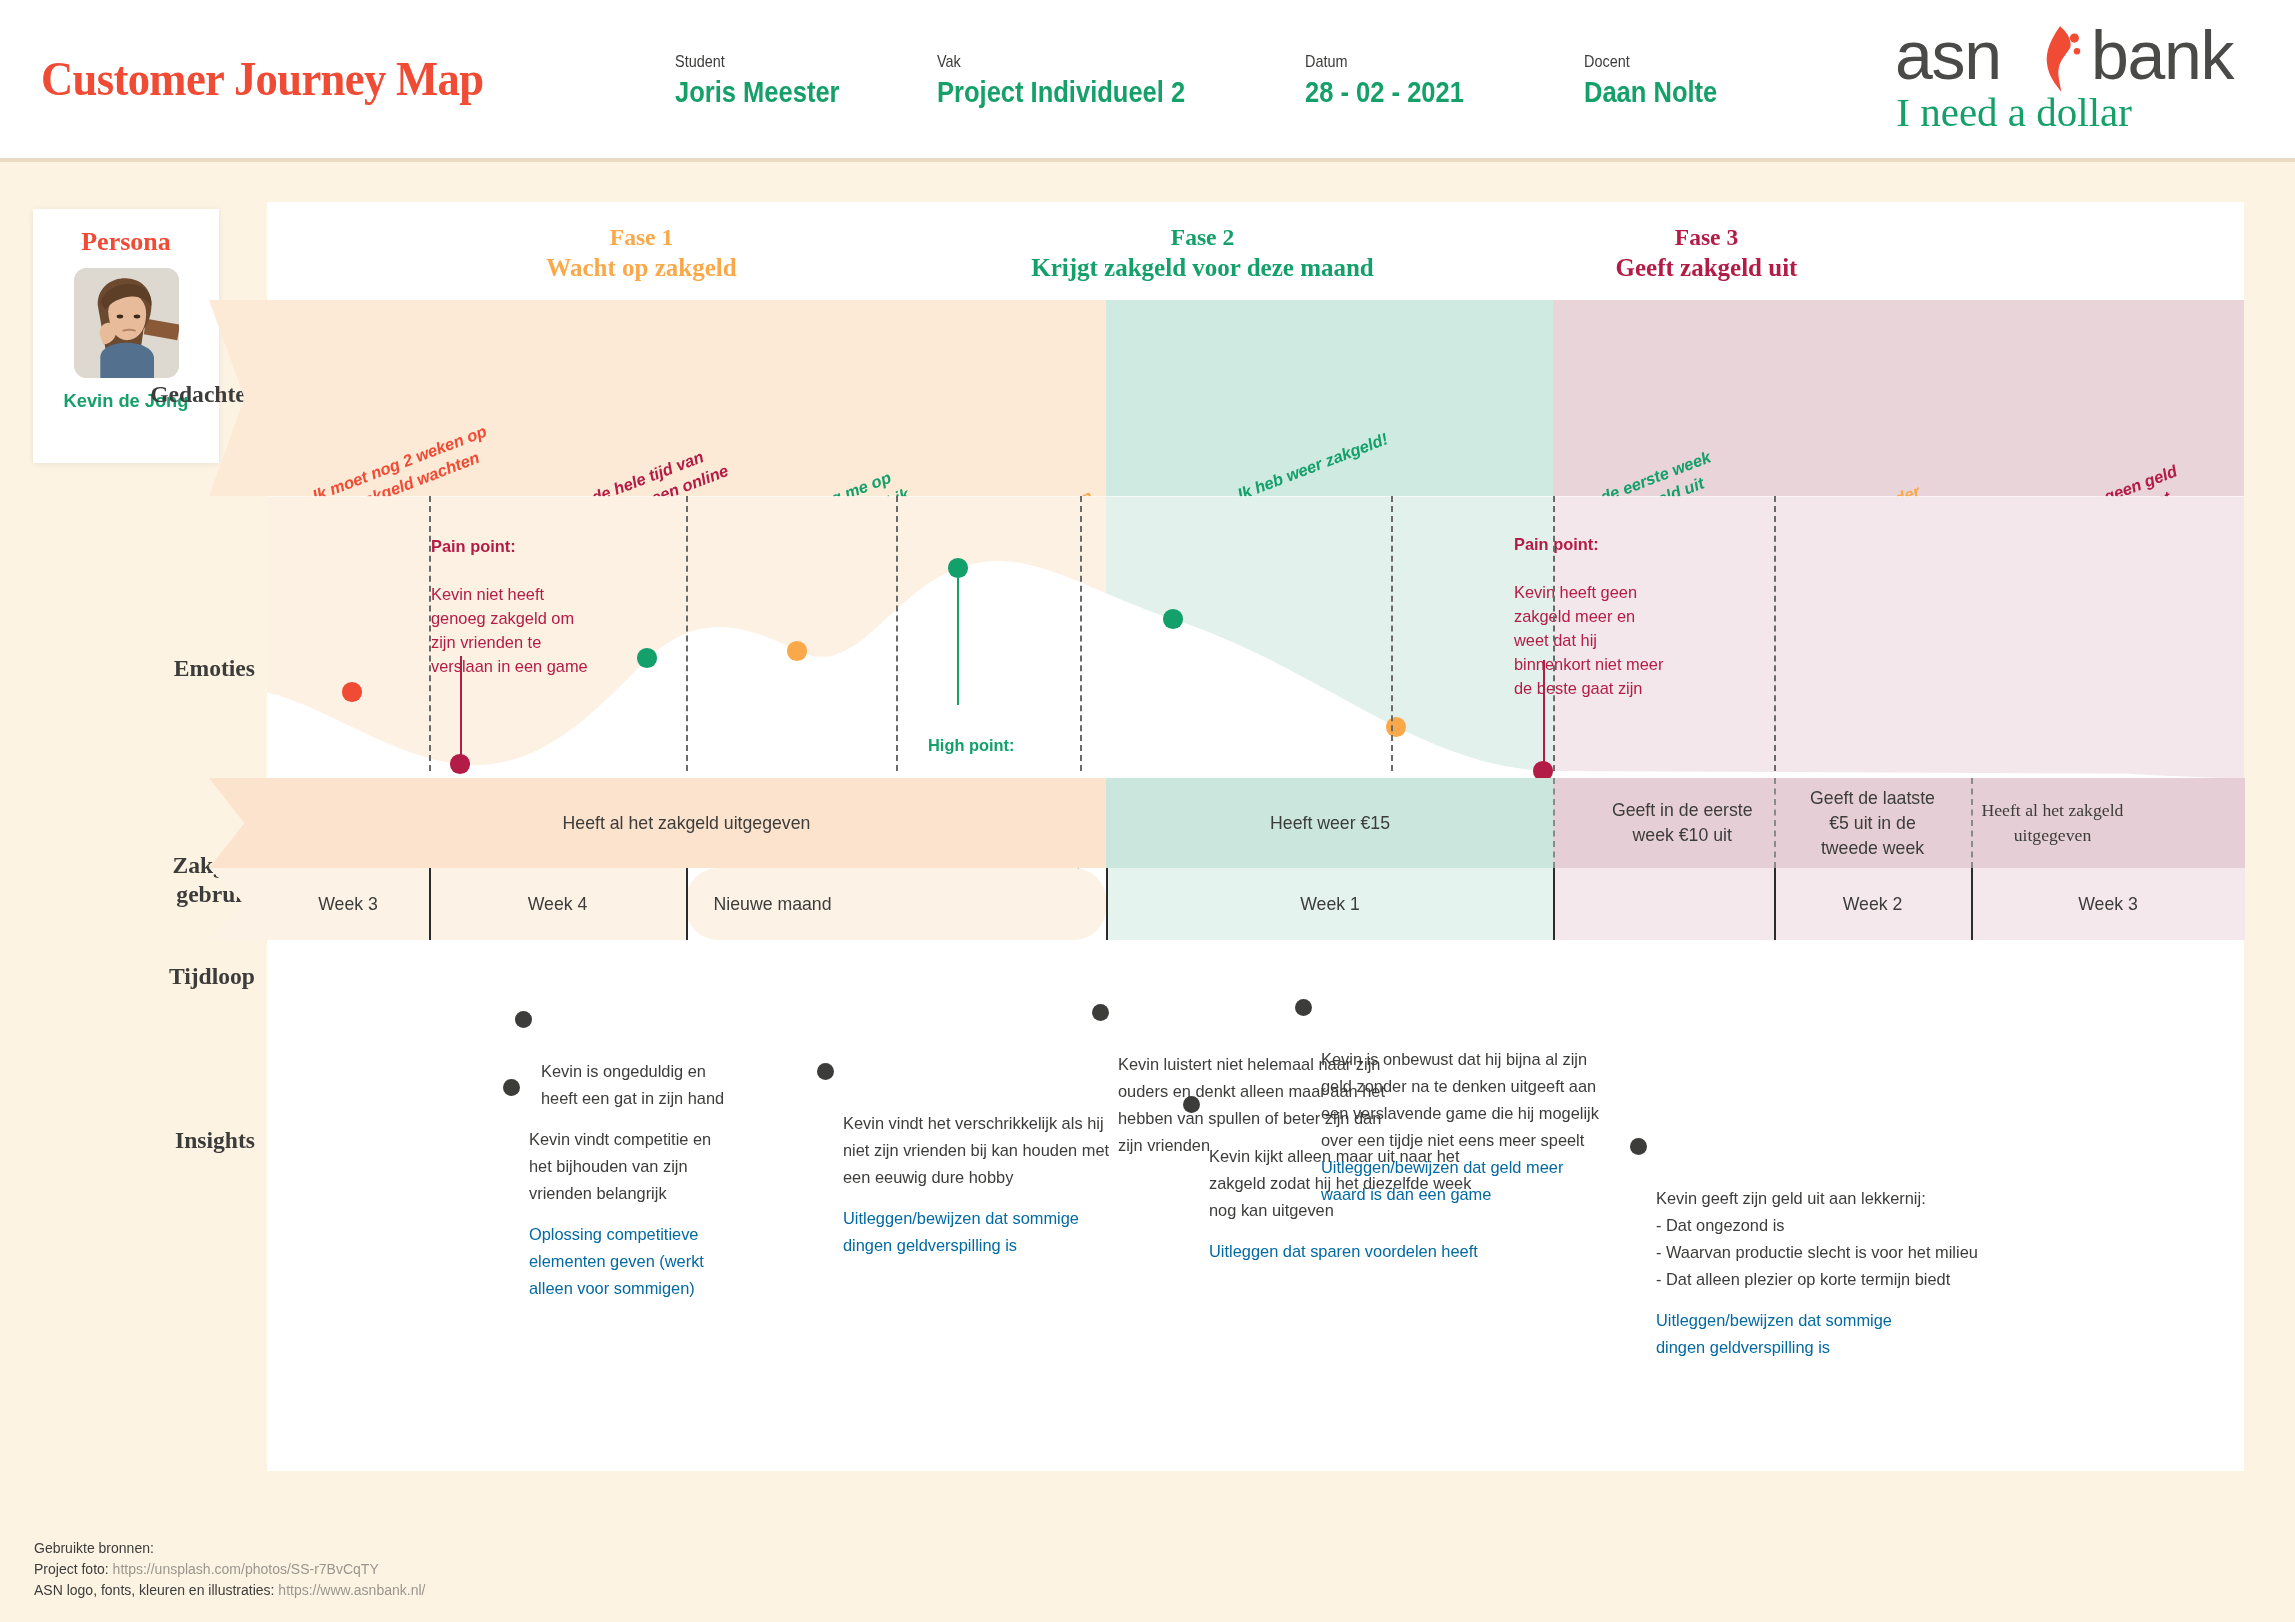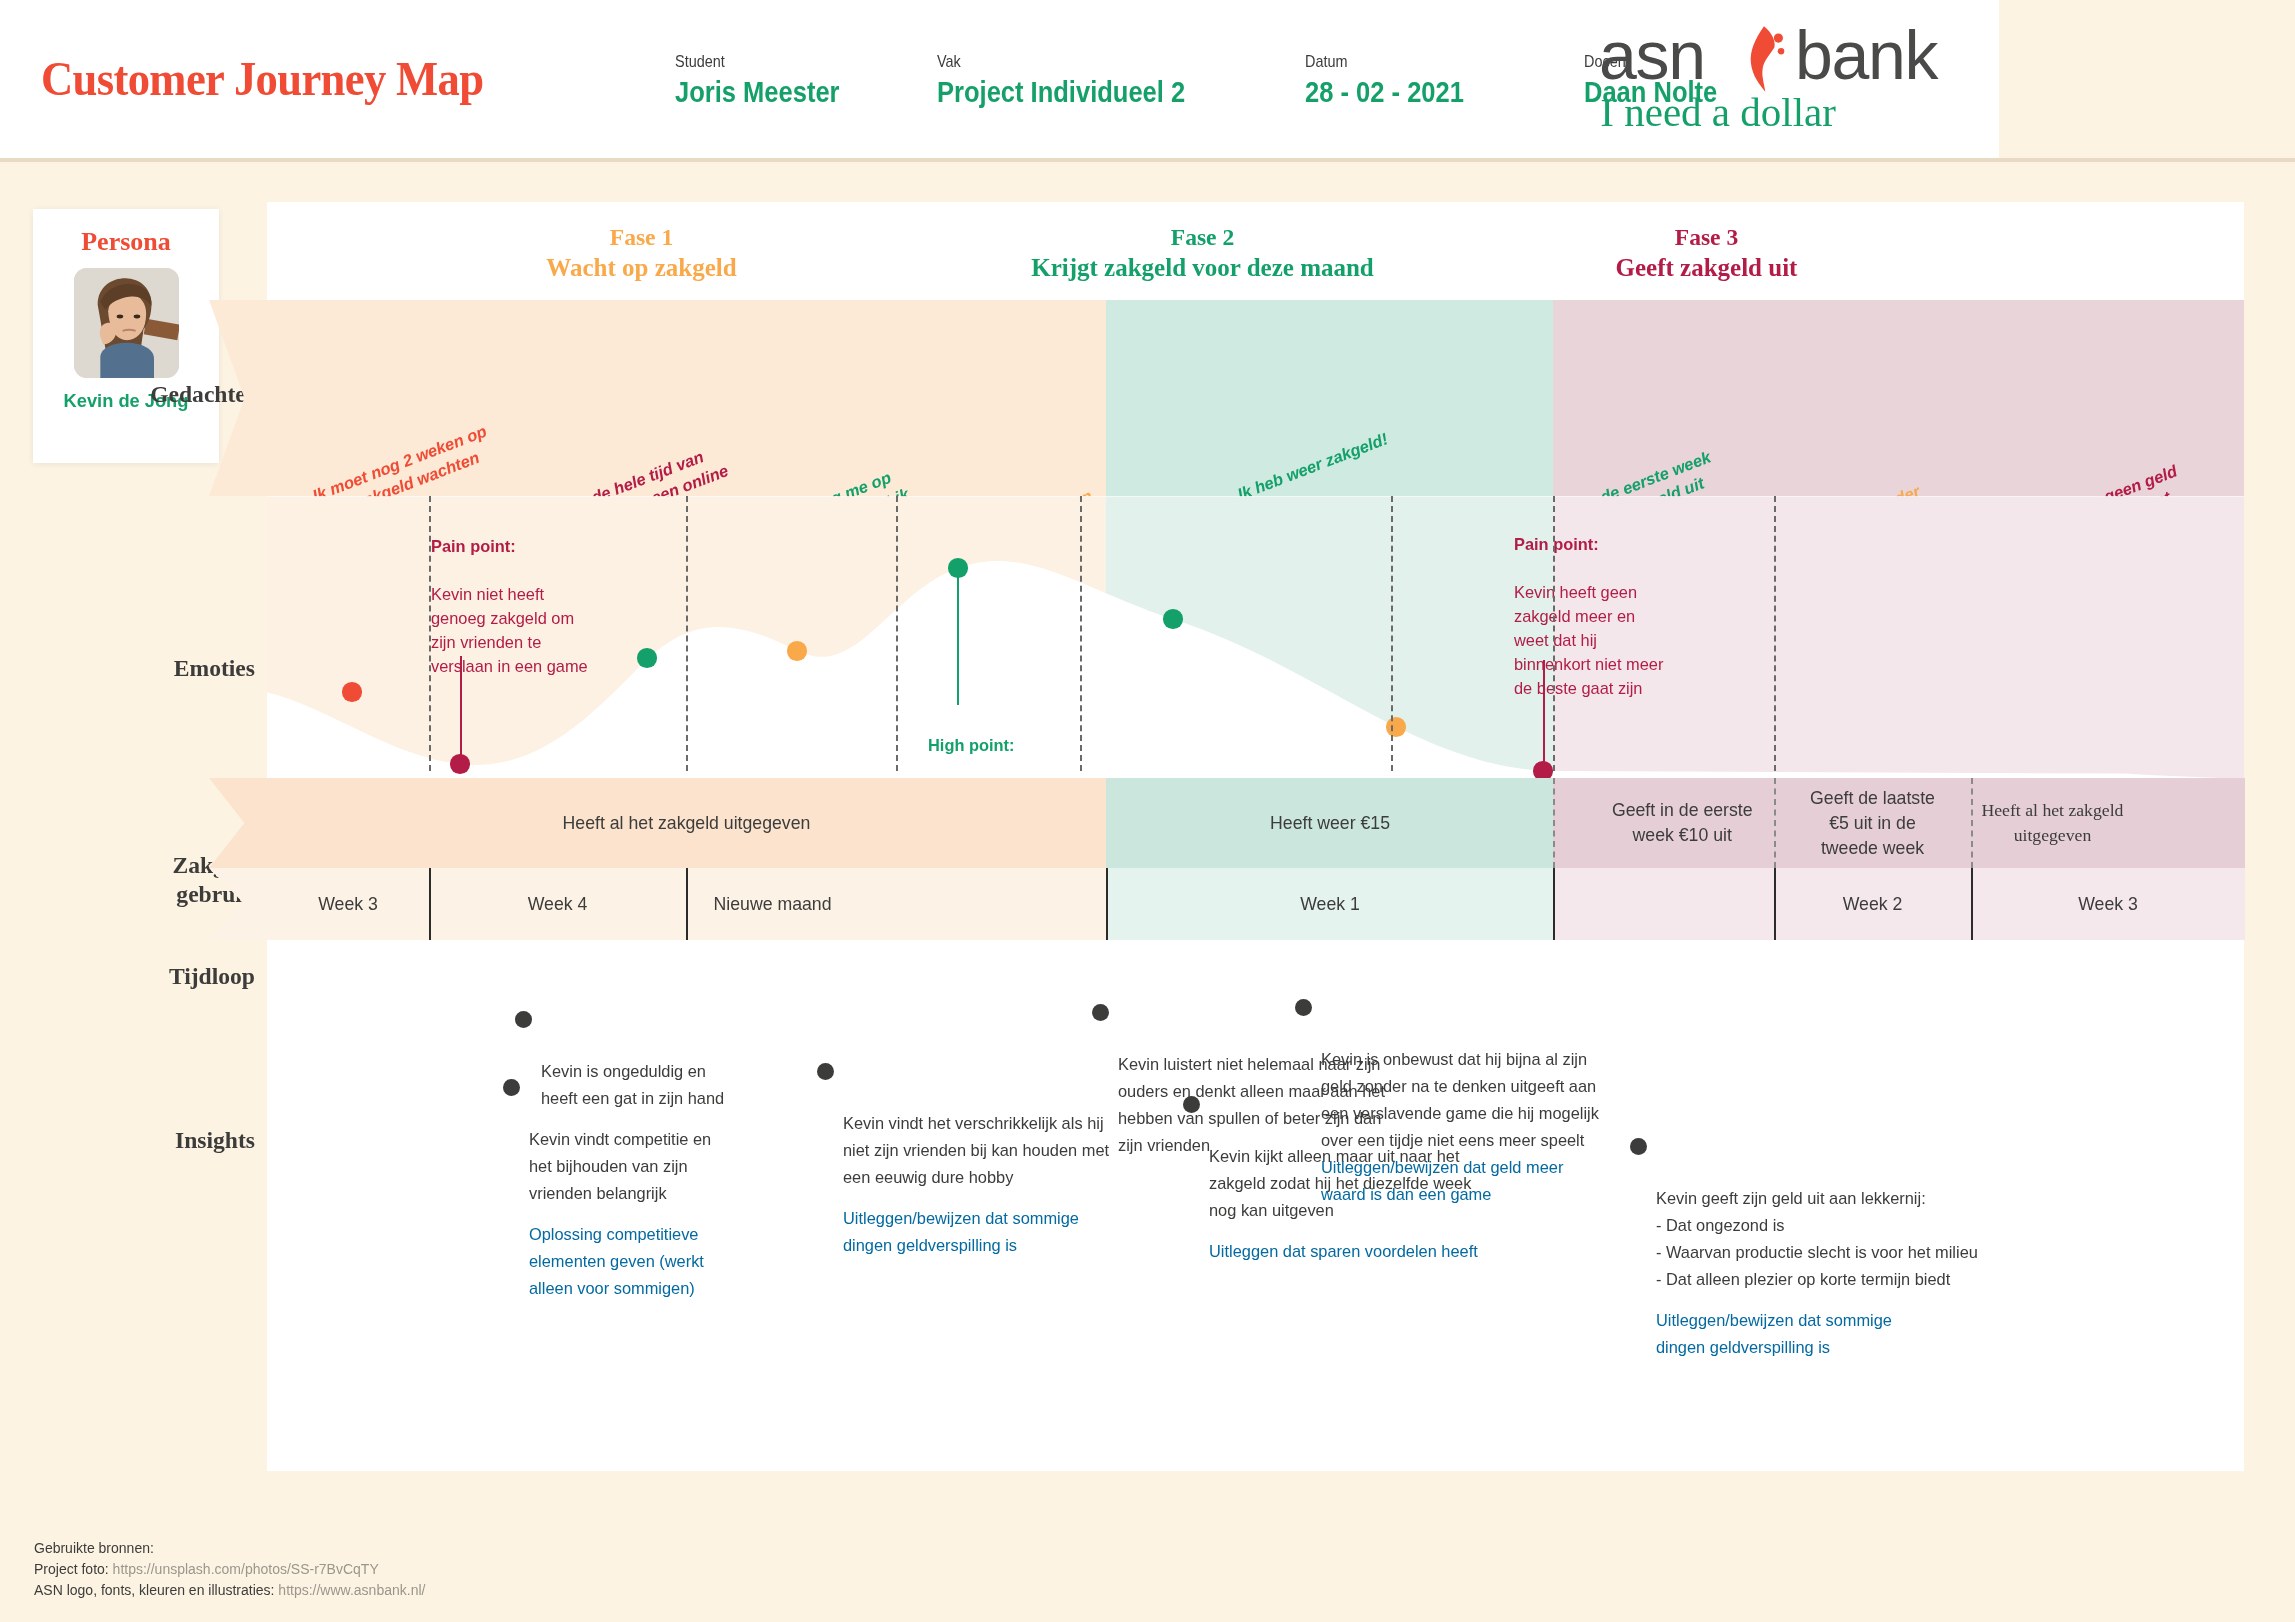--- a/index.html
+++ b/index.html
@@ -5,21 +5,21 @@
   html,body{margin:0;padding:0;}
   body{
     width:2295px;height:1623px;
     background:#fdf3e3;
     font-family:"Liberation Sans", sans-serif;
     overflow:hidden;
     position:relative;
   }
   
   .header{
-    position:absolute;left:0;top:0;width:1999px;height:158px;
+    position:absolute;left:0;top:0;width:2295px;height:158px;
     background:#ffffff;
   }
   .title{
     position:absolute;left:41px;top:51px;
     font-family:"Liberation Serif", serif;
     font-weight:bold;font-size:48px;color:#ef4b35;
     letter-spacing:-0.7px;
     transform:scaleX(.93);transform-origin:left center;
     white-space:nowrap;
   }
@@ -404,21 +404,21 @@
 uitgegeven</div>
     <div class="zsep" style="left:1286px;"></div>
     <div class="zsep" style="left:1507px;"></div>
     <div class="zsep" style="left:1704px;"></div>
   </div>
 
   <div class="trow">
     <div class="tarrow"></div>
     <div class="tcell t1" style="left:0;width:162px;">Week 3</div>
     <div class="tcell t1" style="left:162px;width:257px;">Week 4</div>
-    <div class="tcell t1" style="left:419px;width:420px;justify-content:flex-start;padding-left:27.5px;box-sizing:border-box;">Nieuwe maand</div>
+    <div class="tcell t1" style="left:419px;width:420px;justify-content:flex-start;padding-left:27.5px;box-sizing:border-box;border-radius:32px;">Nieuwe maand</div>
     <div class="tcell t2" style="left:839px;width:448px;">Week 1</div>
     <div class="tcell t3" style="left:1286px;width:221px;"></div>
     <div class="tcell t3" style="left:1507px;width:197px;">Week 2</div>
     <div class="tcell t3" style="left:1704px;width:274px;">Week 3</div>
     <div class="tsep" style="left:162px;"></div>
     <div class="tsep" style="left:419px;"></div>
     <div class="tsep" style="left:839px;"></div>
     <div class="tsep" style="left:1286px;"></div>
     <div class="tsep" style="left:1507px;"></div>
     <div class="tsep" style="left:1704px;"></div>

